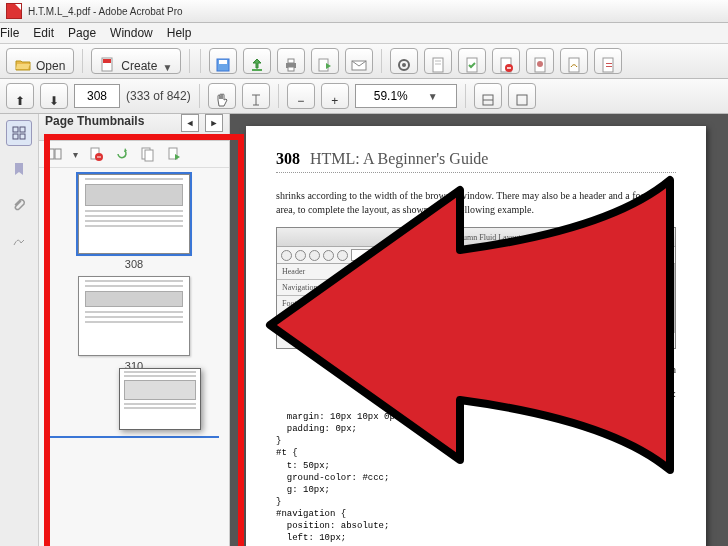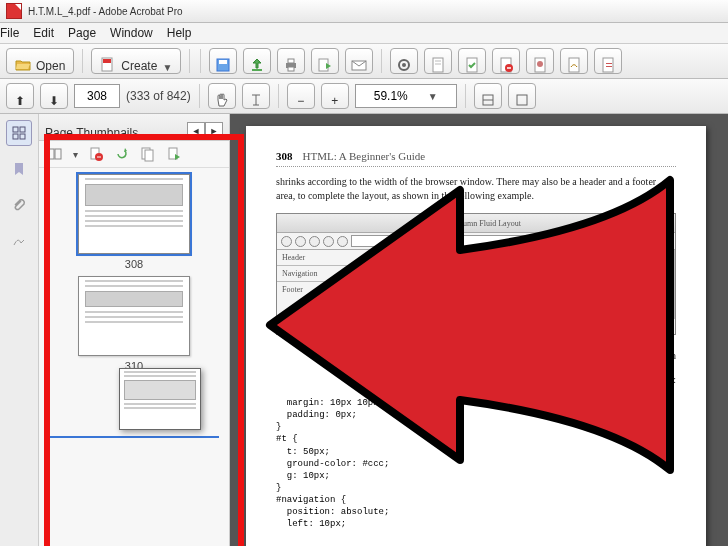--- a/index.html
+++ b/index.html
@@ -17,36 +17,36 @@
 .ico svg{width:16px;height:16px}
 .toolbar2{height:34px;background:linear-gradient(#fafafa,#e9e9e9);border-bottom:1px solid #bbb;display:flex;align-items:center;padding:0 6px;gap:6px}
 .pagenum{width:40px;height:20px;border:1px solid #999;background:#fff;text-align:center;font-size:12px}
 .pagestat{color:#444;font-size:12px}
 .zoombox{height:22px;border:1px solid #999;background:#fff;display:flex;align-items:center;padding:0 18px;font-size:12px;gap:20px}
 .main{display:flex;height:calc(546px - 22px - 20px - 34px - 34px)}
 .sidebar{width:38px;background:#ededed;border-right:1px solid #ccc;display:flex;flex-direction:column;align-items:center;padding-top:6px;gap:10px}
 .sidebtn{width:24px;height:24px;border:1px solid transparent;border-radius:3px;display:flex;align-items:center;justify-content:center;color:#888}
 .sidebtn.active{border-color:#99b;background:#dde6f5}
 .thumbpanel{width:190px;background:#f7f7f7;border-right:1px solid #ccc;display:flex;flex-direction:column}
-.thumbhead{height:26px;background:linear-gradient(#f4f4f4,#e6e6e6);border-bottom:1px solid #ccc;display:flex;align-items:flex-end;padding:0 6px;font-weight:normal;font-size:12px;color:#333;}
+.thumbhead{height:26px;background:linear-gradient(#f4f4f4,#e6e6e6);border-bottom:1px solid #ccc;display:flex;align-items:flex-start;padding:0 6px;font-weight:bold;font-size:12px;color:#333;gap:6px}
 .thumbhead .sp{flex:1}
 .navbtn{width:16px;height:16px;border:1px solid #999;background:#fff;display:flex;align-items:center;justify-content:center;font-size:9px}
 .thumbtools{height:26px;display:flex;align-items:center;padding:0 8px;gap:10px;border-bottom:1px solid #ddd}
 .thumblist{flex:1;overflow:hidden;padding:6px 10px;position:relative}
 .thumb{margin-bottom:6px;text-align:center;font-size:11px;color:#444}
 .thumb .pg{width:110px;height:78px;margin:0 auto 4px;background:#fff;border:1px solid #888;box-shadow:1px 1px 2px rgba(0,0,0,.2);position:relative;overflow:hidden}
 .thumb.sel .pg{outline:2px solid #3a76d6}
 .pg .ln{height:2px;background:#ccc;margin:3px 6px}
 .pg .blk{background:#d0d0d0;margin:4px 6px;height:20px;border:1px solid #aaa}
 .dragthumb{position:absolute;left:80px;top:200px;width:80px;height:60px;background:#fff;border:1px solid #666;box-shadow:2px 2px 6px rgba(0,0,0,.4)}
 .dragthumb .ln{height:2px;background:#ccc;margin:2px 4px}
 .insertline{position:absolute;left:10px;right:10px;top:268px;height:2px;background:#3a76d6}
 .docarea{flex:1;background:#555;position:relative;overflow:hidden}
 .page{position:absolute;left:16px;top:12px;width:460px;height:560px;background:#fff;box-shadow:2px 2px 6px rgba(0,0,0,.5);padding:24px 30px;box-sizing:border-box;font-family:Georgia,serif;color:#222}
-.page .hd{font-size:11px;color:#555;border-bottom:1px dotted #999;padding-bottom:4px;margin-bottom:8px}
+.page .hd{font-size:16px;color:#555;border-bottom:1px dotted #999;padding-bottom:4px;margin-bottom:16px}
 .page .hd b{font-weight:bold;color:#000;margin-right:10px}
 .page p{font-size:10px;line-height:1.4;margin:0 0 10px}
 .browserbox{border:1px solid #888;height:120px;margin:8px 0 14px;background:#f4f4f4}
 .browserbox .bbar{height:18px;background:linear-gradient(#eee,#d8d8d8);border-bottom:1px solid #aaa;display:flex;align-items:center;padding:0 4px;gap:4px;font-size:8px;color:#555;justify-content:center}
 .browserbox .bctrl{height:16px;border-bottom:1px solid #aaa;display:flex;align-items:center;padding:0 4px;gap:3px}
 .bdot{width:9px;height:9px;border:1px solid #888;border-radius:50%;background:#eee}
 .burl{flex:1;height:10px;border:1px solid #999;background:#fff}
 .browserbox .row{display:flex;border-bottom:1px solid #bbb;font-size:8px}
 .browserbox .cell{flex:1;padding:3px 5px;border-right:1px solid #bbb;color:#555}
 .codeblk{font-family:"Courier New",monospace;font-size:9px;line-height:1.35;color:#000;white-space:pre}

